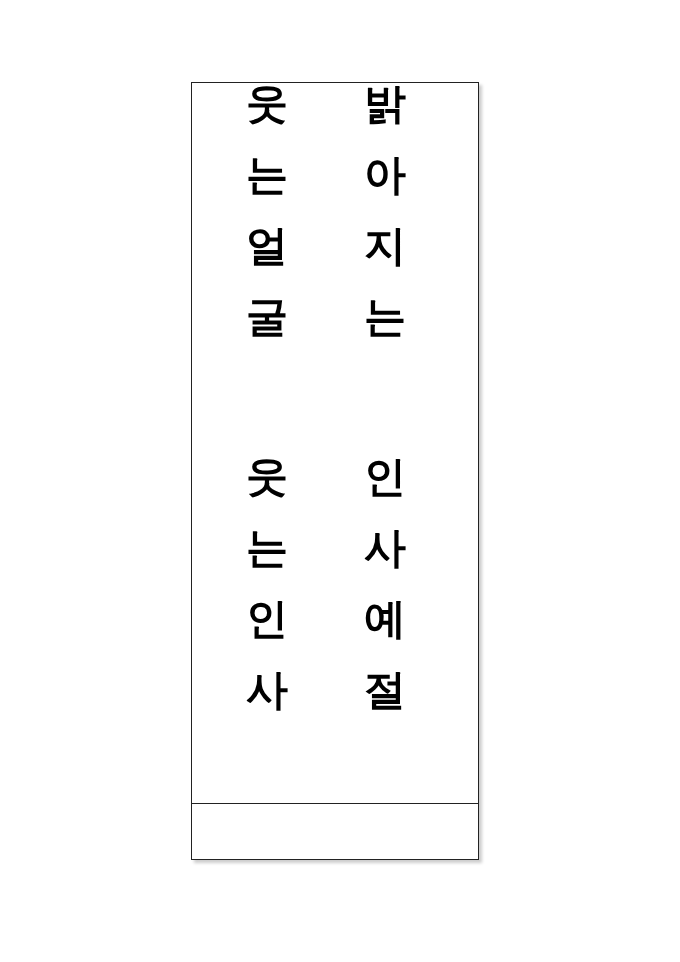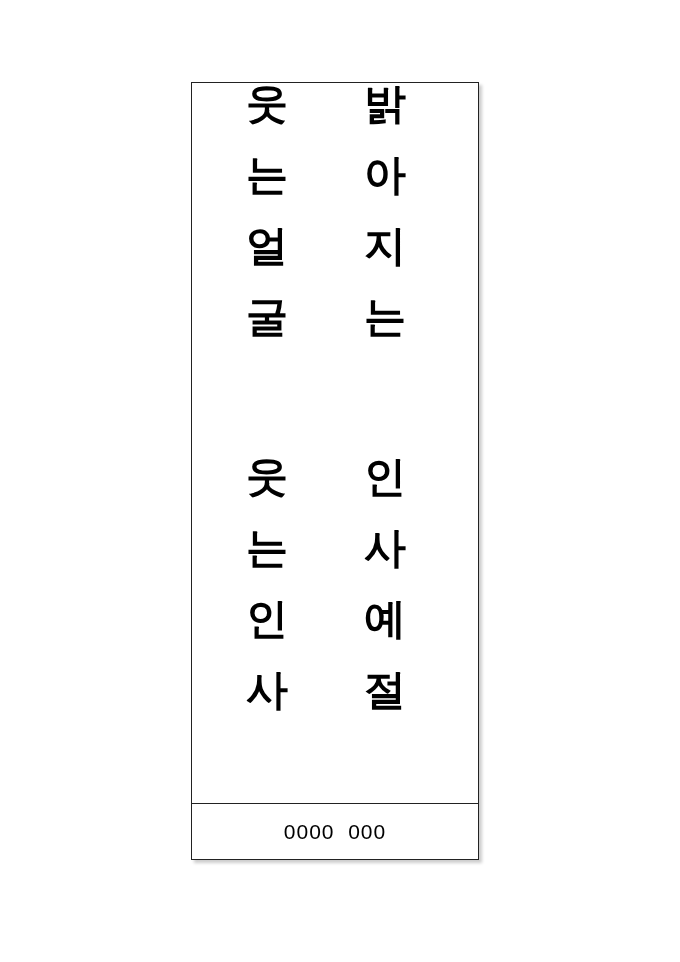--- a/index.html
+++ b/index.html
@@ -143,17 +143,14 @@
       <div class="gap-small"></div>
       <div class="glyph">예</div>
       <div class="gap-small"></div>
       <div class="glyph">절</div>
     </div>
 
   </div>
 
   <div id="footer-divider"></div>
 
-  <div id="footer">
-    <span id="footer-text">0000  000</span>
-  </div>
 
 </div>
 
 </body></html>

